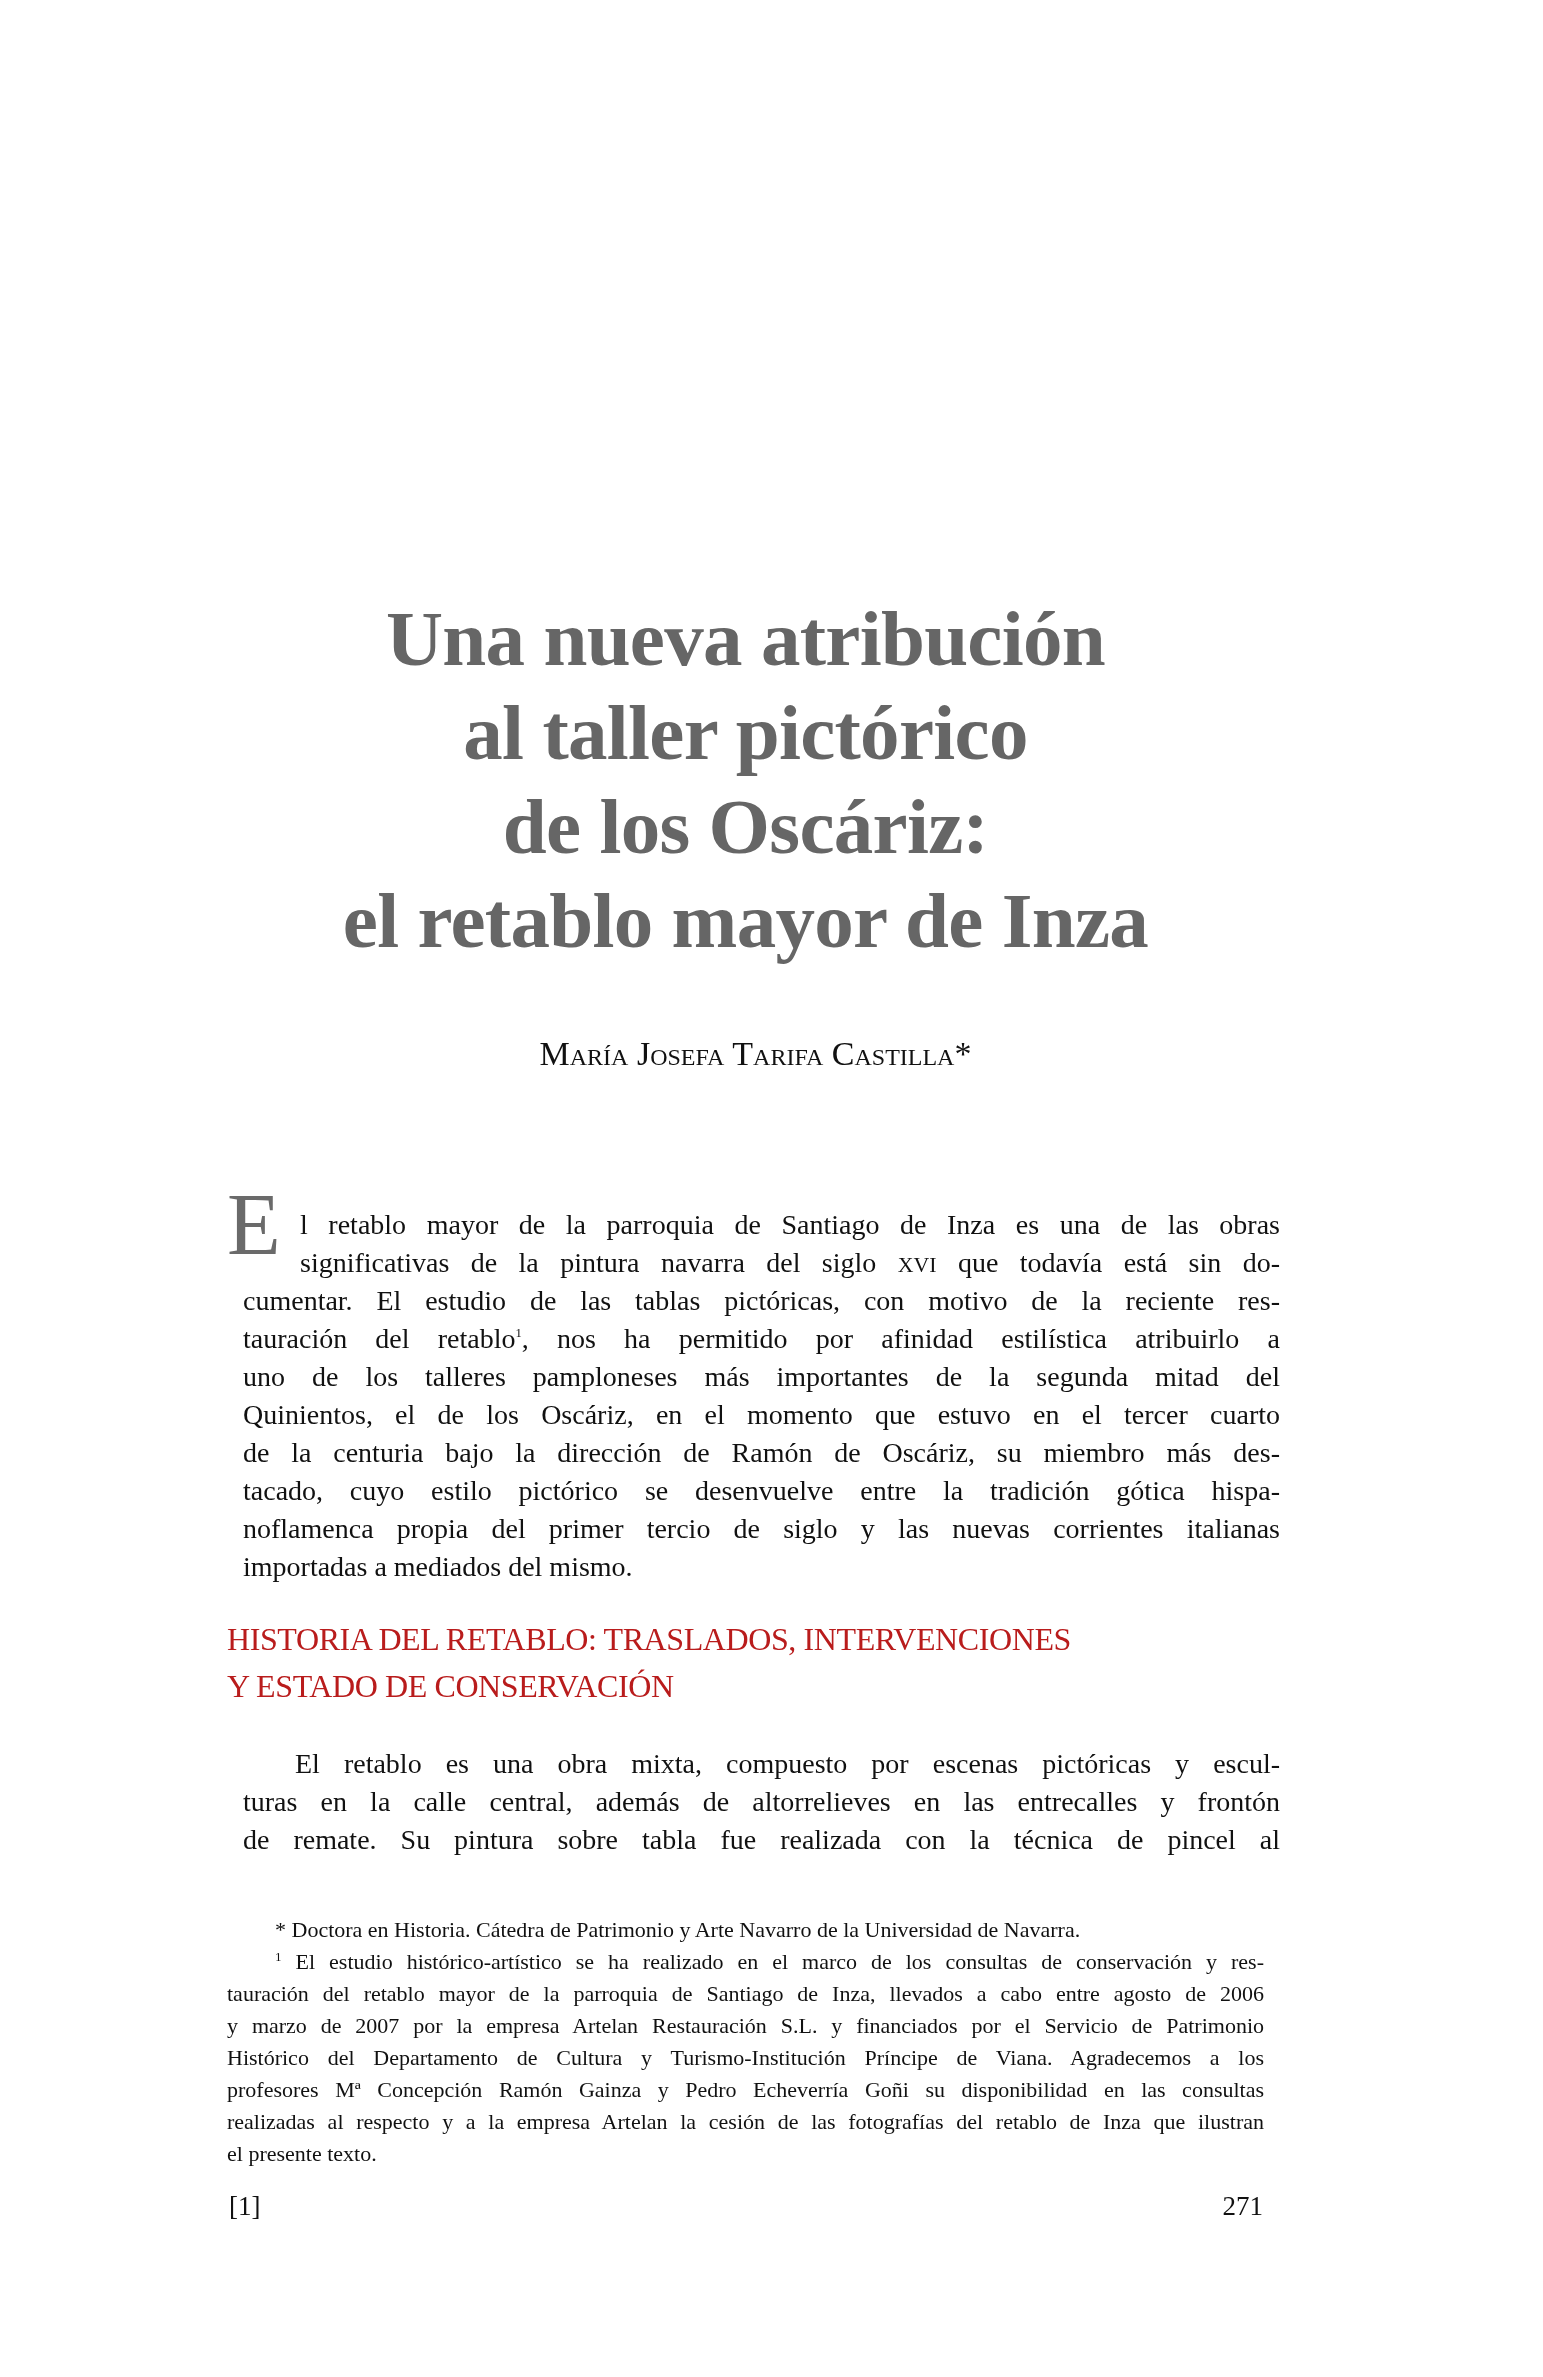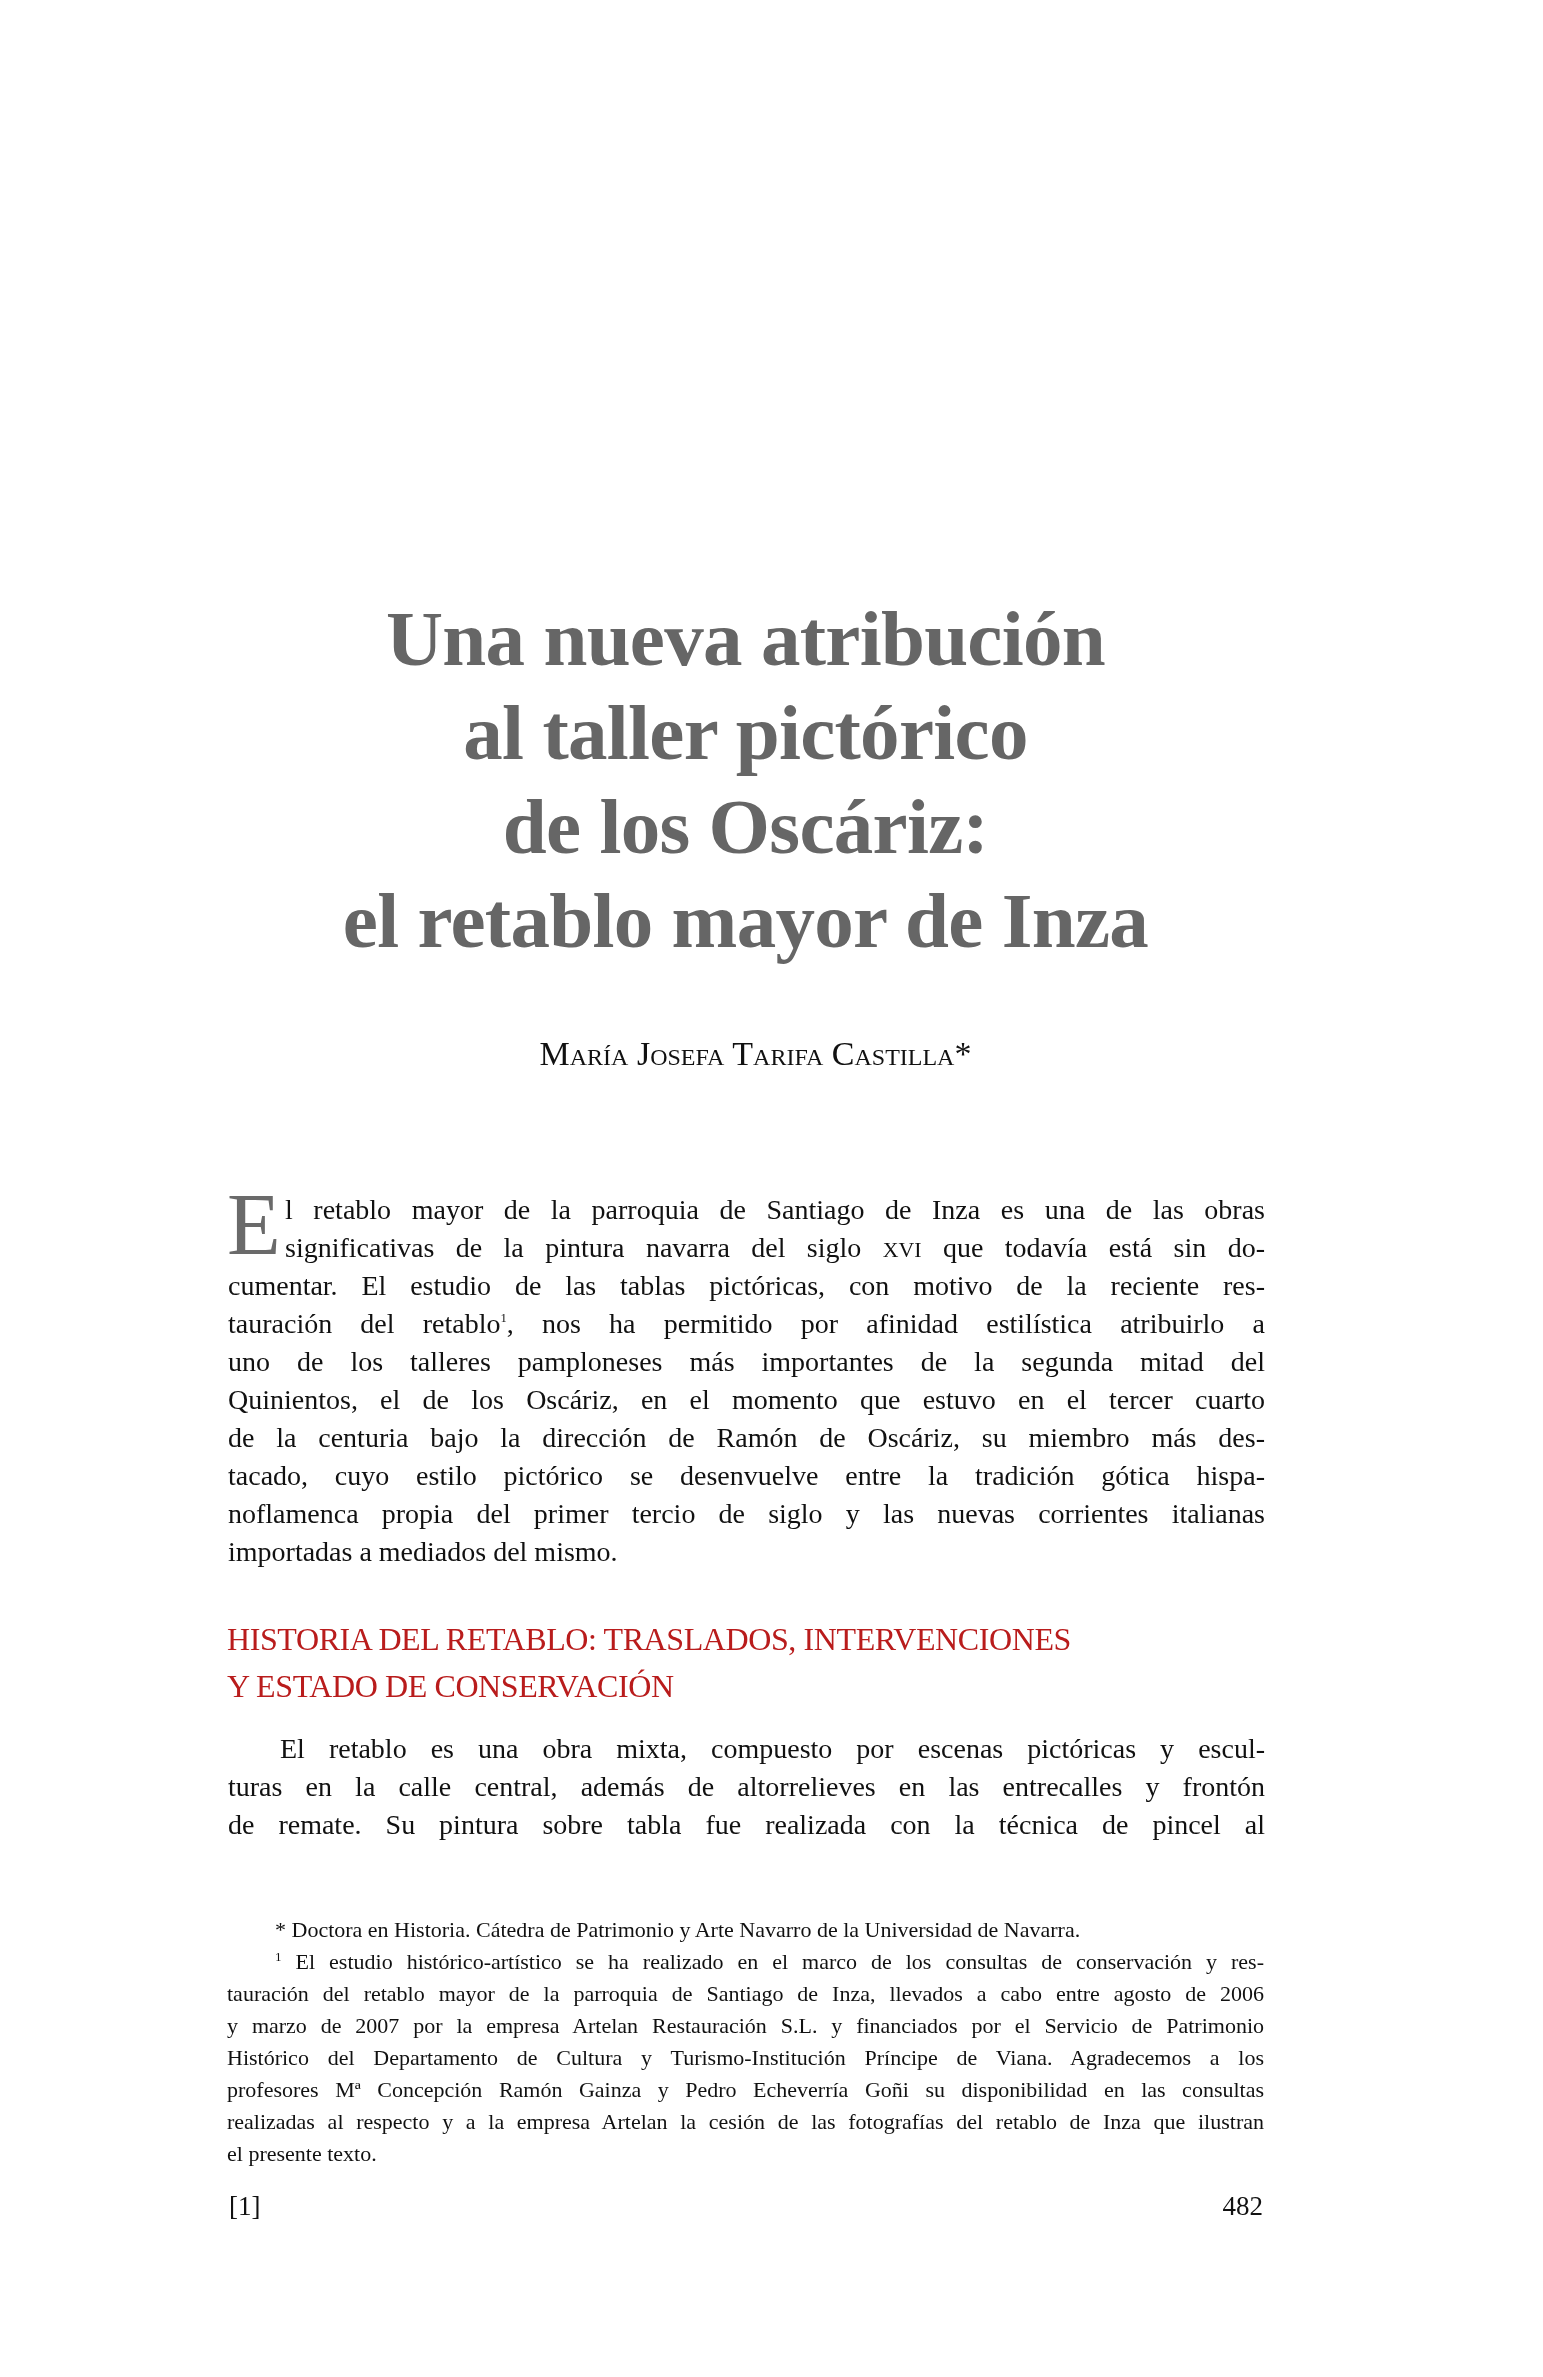--- a/index.html
+++ b/index.html
@@ -10,21 +10,21 @@
   .title { position: absolute; left: 227px; width: 1037px; top: 592px; margin: 0;
            text-align: center; color: #666666; font-weight: bold;
            font-size: 79px; line-height: 94px; letter-spacing: -0.7px; }
   .title .tline { display: block; white-space: nowrap; }
 
   .author { position: absolute; left: 227px; width: 1037px; top: 1023px; margin: 10px;
             text-align: center; font-size: 34px; line-height: 42px; color: #111;
             font-variant: small-caps; letter-spacing: 0px; }
   .author .star { font-variant: normal; }
 
-  .para { position: absolute; left: 227px; width: 1037px; margin: 1px; font-size: 28px; font-family: Liberation Serif, serif; }
+  .para { position: absolute; left: 227px; width: 1037px; margin: 16px; font-size: 28px; font-family: Liberation Serif, serif; }
   .line { display: block; height: 38px; line-height: 38px; white-space: nowrap;
           text-align: justify; text-align-last: justify; overflow: visible; }
   .line.last { text-align-last: left; }
   .line.indent { padding-left: 52px; }
   .line.dropcap-line { padding-left: 57px; }
   .sc { font-size: 0.78em; }
   sup.fn { font-size: 0.45em; vertical-align: 0.9em; line-height: 0; }
 
   .dropcap { position: absolute; left: 227px; top: 1181px; font-size: 88px;
              line-height: 88px; color: #6a6a6a; }
@@ -94,16 +94,16 @@
     <span class="fline indent"><sup>1</sup> <span>El estudio histórico-artístico se ha realizado en el marco de los consultas de conservación y res-</span></span>
     <span class="fline">tauración del retablo mayor de la parroquia de Santiago de Inza, llevados a cabo entre agosto de 2006</span>
     <span class="fline">y marzo de 2007 por la empresa Artelan Restauración S.L. y financiados por el Servicio de Patrimonio</span>
     <span class="fline">Histórico del Departamento de Cultura y Turismo-Institución Príncipe de Viana. Agradecemos a los</span>
     <span class="fline">profesores Mª Concepción Ramón Gainza y Pedro Echeverría Goñi su disponibilidad en las consultas</span>
     <span class="fline">realizadas al respecto y a la empresa Artelan la cesión de las fotografías del retablo de Inza que ilustran</span>
     <span class="fline last">el presente texto.</span>
   </div>
 
   <span class="folio-left">[1]</span>
-  <span class="folio-right">482</span>
+  <span class="folio-right">271</span>
 
 </div>
 
 
 </body></html>

